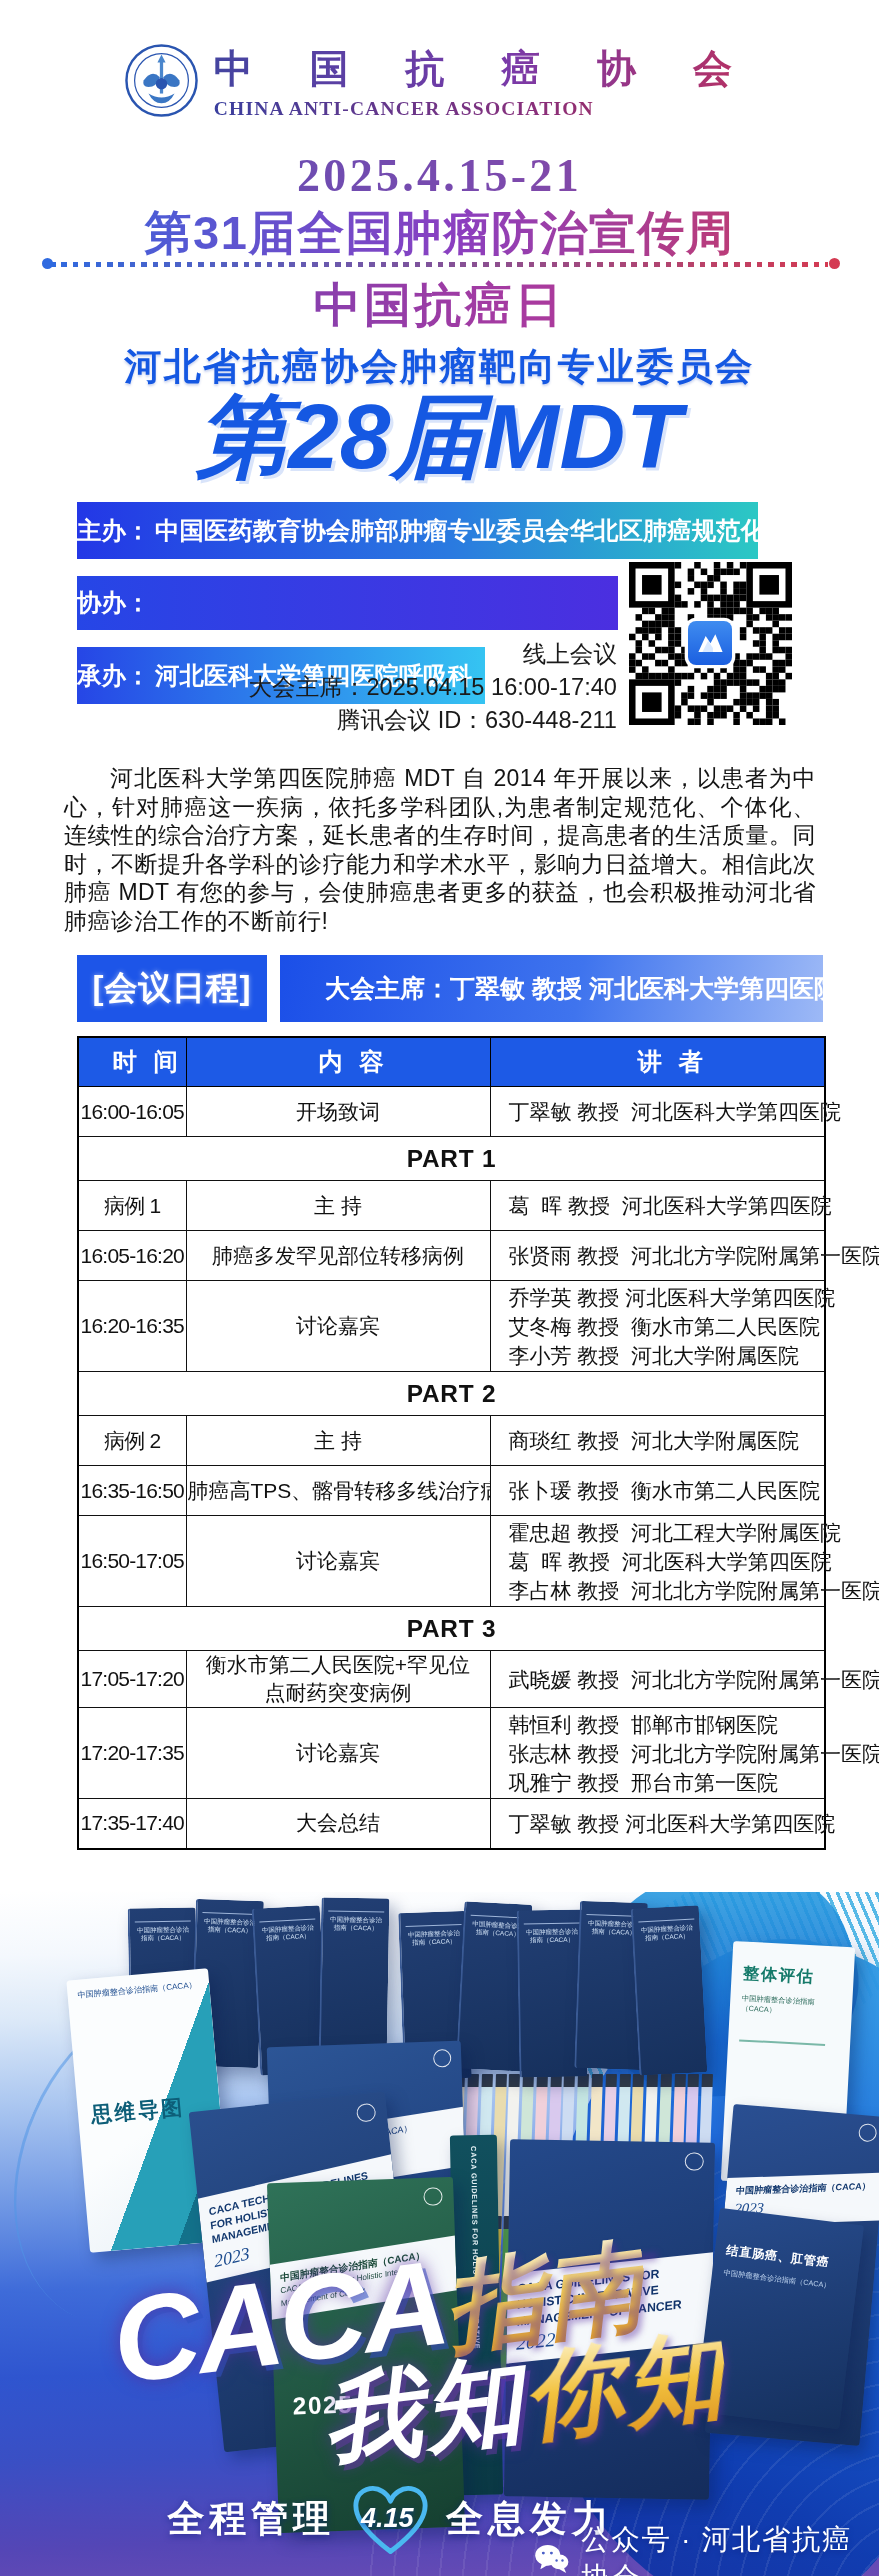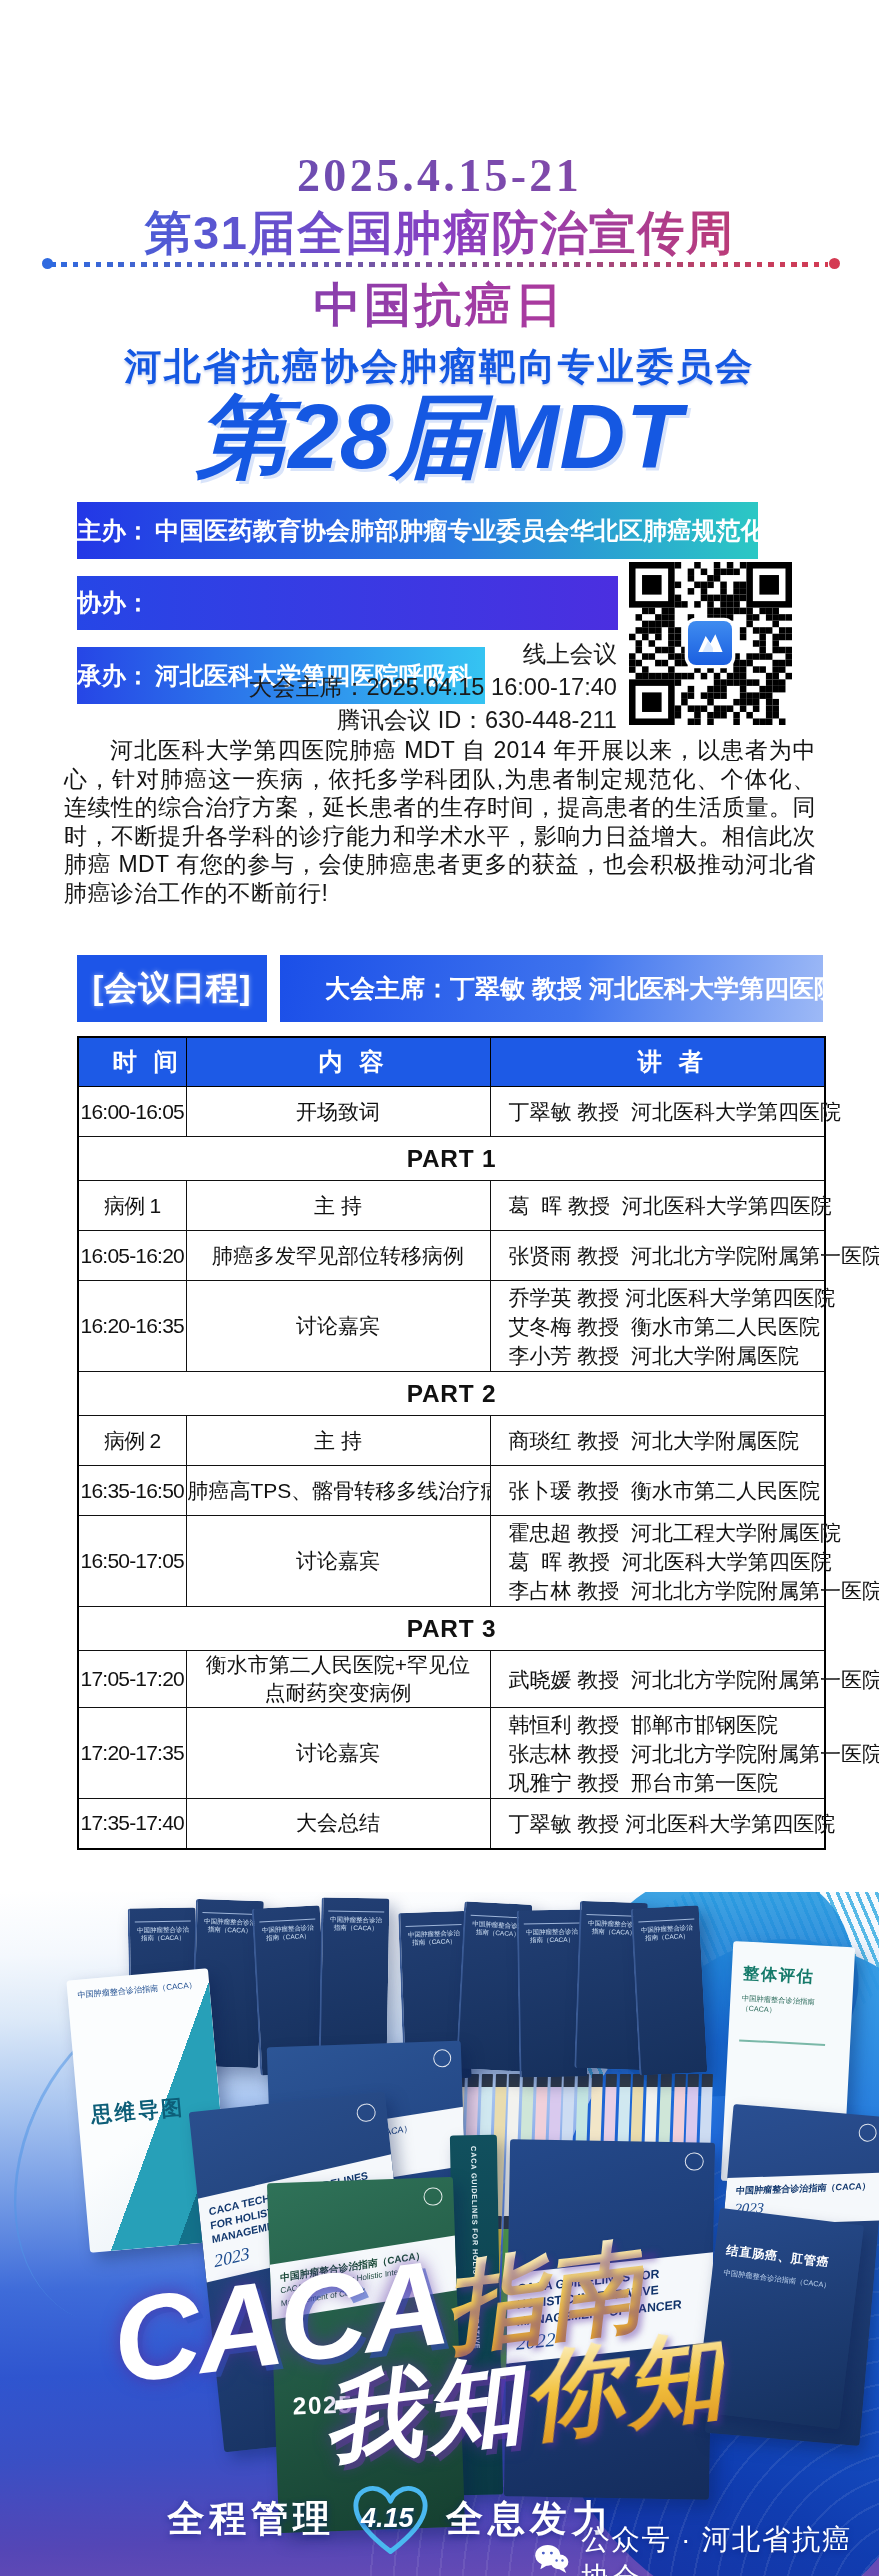--- a/index.html
+++ b/index.html
@@ -43,21 +43,21 @@
 
   
   .meeting-info{position:absolute;top:638px;right:262px;text-align:right;font-size:23.6px;color:#1a1a1a;line-height:33px;}
   .qr{position:absolute;left:629px;top:562px;width:163px;height:163px;background:#fff;}
   .qr svg{display:block;}
   .qr-logo{position:absolute;left:59px;top:59px;width:44px;height:44px;border-radius:8.1px;
            background:linear-gradient(180deg,#3f8cf0,#1b5fe0);display:flex;align-items:center;justify-content:center;
            box-shadow:0 0 0 3.3px #fff;}
 
   
-  .intro{position:absolute;top:736px;left:64px;width:752px;margin:0;font-size:23px;line-height:28.5px;color:#141414;
+  .intro{position:absolute;top:764px;left:64px;width:752px;margin:0;font-size:23px;line-height:28.5px;color:#141414;
          text-align:justify;text-indent:2em;letter-spacing:0.4px;}
 
   
   .agenda-label{position:absolute;left:77px;top:955px;width:190px;height:67px;background:#1d55e8;color:#fff;
                 display:flex;align-items:center;justify-content:center;font-size:33px;font-weight:800;letter-spacing:0.8px;
                 text-shadow:0 0 4.9px rgba(255,255,255,.55);}
   .chair-bar{position:absolute;left:280px;top:955px;width:543px;height:67px;color:#fff;font-size:25px;font-weight:800;
              display:flex;align-items:center;padding-left:45px;box-sizing:border-box;white-space:nowrap;
              background:linear-gradient(100deg,#1b4fe8 0%,#3f74ee 55%,#9db9f6 100%);}
 
@@ -149,20 +149,36 @@
   .heart-wrap .v{position:absolute;left:13px;top:23px;color:#fff;font-size:27px;font-weight:800;font-style:italic;
     text-shadow:0 1.6px 4.9px rgba(10,60,160,.8);}
   .account{position:absolute;left:533px;top:629px;display:flex;align-items:center;gap:11.4px;z-index:7;}
   .account .tx{color:#fff;font-size:28.5px;letter-spacing:1.6px;text-shadow:0 1.6px 4.9px rgba(10,30,120,.55);}
 </style>
 </head>
 <body>
 
 <div class="canvas">
 
+  <div class="logo-row">
+    <svg width="75" height="75" viewBox="0 0 92 92">
+      <circle cx="46" cy="46" r="43" fill="#ffffff" stroke="#2a55b0" stroke-width="3"></circle>
+      <circle cx="46" cy="46" r="33" fill="#ffffff" stroke="#2a55b0" stroke-width="1.5"></circle>
+      <rect x="44" y="22" width="4" height="40" fill="#4a86cc"></rect>
+      <polygon points="46,14 41,24 51,24" fill="#4a86cc"></polygon>
+      <path d="M24 46 q10 -14 20 -4 q-4 12 -14 12 q-8 0 -6 -8z" fill="#3a76c4"></path>
+      <path d="M68 46 q-10 -14 -20 -4 q4 12 14 12 q8 0 6 -8z" fill="#3a76c4"></path>
+      <path d="M30 62 q16 10 32 0 q-6 12 -16 12 q-10 0 -16 -12z" fill="#3a76c4"></path>
+      <circle cx="46" cy="50" r="7" fill="#2a55b0"></circle>
+    </svg>
+    <div>
+      <div class="logo-zh gtext">中 国 抗 癌 协 会</div>
+      <div class="logo-en gtext">CHINA ANTI-CANCER ASSOCIATION</div>
+    </div>
+  </div>
 
   <div class="date-line gtext">2025.4.15-21</div>
   <div class="week-line gtext">第31届全国肿瘤防治宣传周</div>
   <div class="dot l"></div>
   <div class="dotted-sep"></div>
   <div class="dot r"></div>
   <div class="day-line gtext">中国抗癌日</div>
 
   <div class="committee">河北省抗癌协会肿瘤靶向专业委员会</div>
   <div class="mdt">第28届MDT</div>

